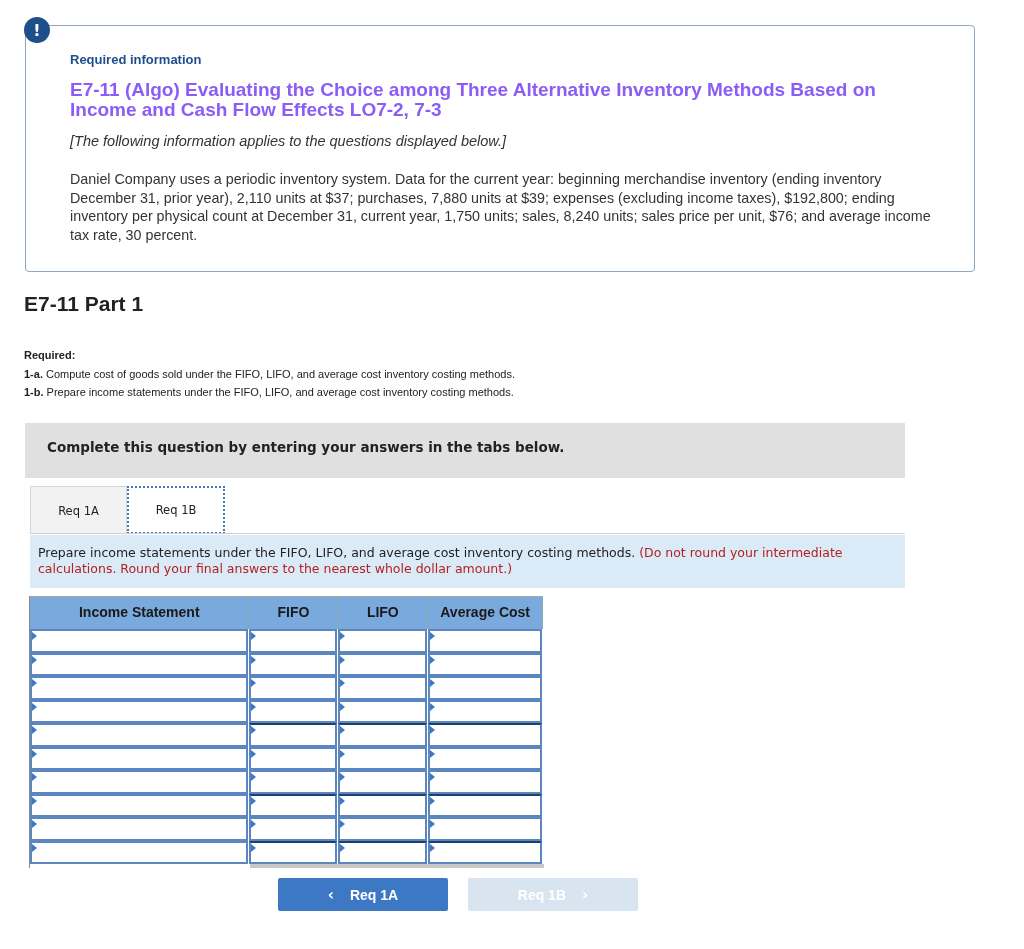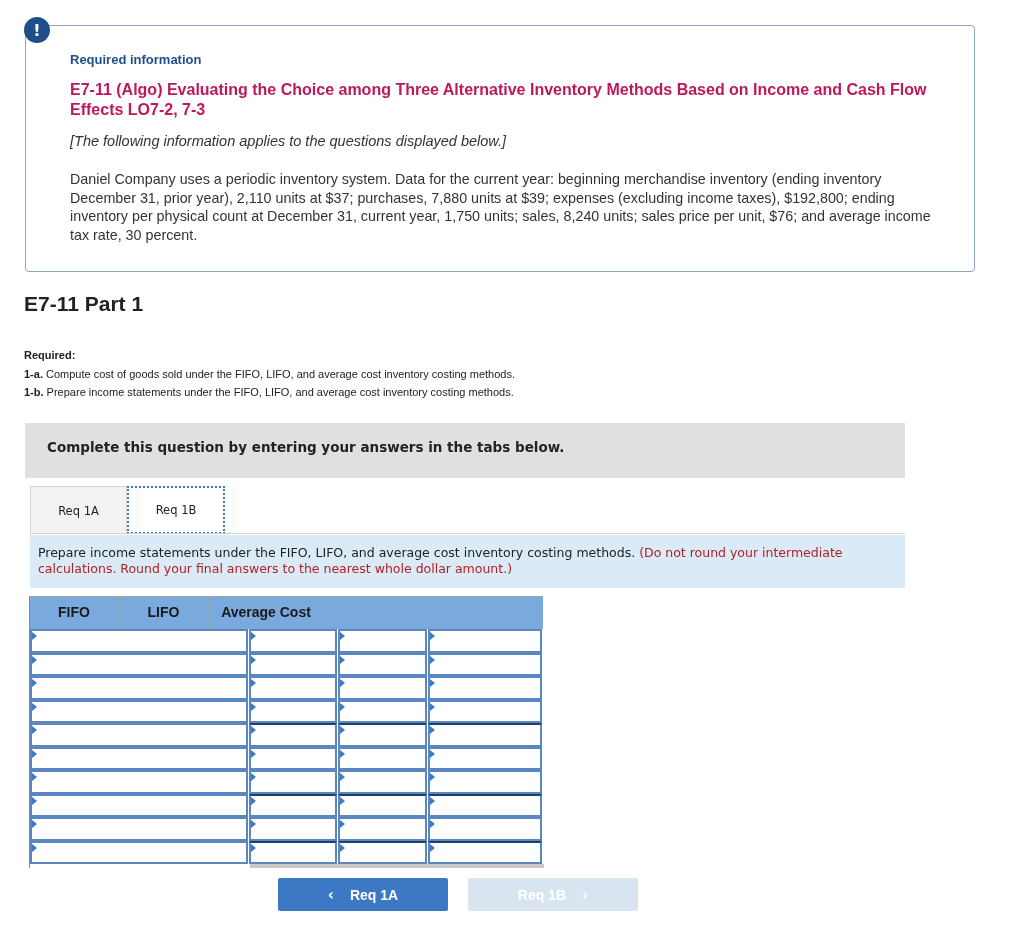--- a/index.html
+++ b/index.html
@@ -2,21 +2,21 @@
 <html><head>
 <meta charset="utf-8">
 <style>
   * { box-sizing: border-box; }
   html, body { margin: 0; padding: 0; background: #ffffff; }
   body { width: 1024px; height: 949px; position: relative; font-family: "Liberation Sans", sans-serif; color: #222; overflow: hidden; }
 
   .alert-badge { position: absolute; left: 24px; top: 17px; width: 26px; height: 26px; border-radius: 50%; background: #1f4f8b; color: #fff; font-weight: bold; font-size: 16px; display: flex; align-items: center; justify-content: center; z-index: 2; font-family: "DejaVu Sans", sans-serif; }
   .info-box { position: absolute; left: 25px; top: 25px; width: 950px; height: 247px; border: 1px solid #8fa6c2; border-radius: 4px; background: #fff; }
   .info-label { position: absolute; left: 44px; top: 26px; font-size: 13px; font-weight: bold; color: #1f4f8b; text-align: right; }
-  .info-title { position: absolute; left: 44px; top: 54px; width: 870px; font-size: 16px; font-weight: bold; color: #be185d; line-height: 20px; }
+  .info-title { position: absolute; left: 44px; top: 54px; width: 870px; font-size: 19px; font-weight: bold; color: #8b5cf6; line-height: 20px; }
   .info-note { position: absolute; left: 44px; top: 107px; font-size: 14.5px; font-style: italic; color: #333; }
   .info-body { position: absolute; left: 44px; top: 144px; width: 870px; font-size: 14.3px; line-height: 18.5px; color: #333; }
 
   .part-title { position: absolute; left: 24px; top: 292px; font-size: 21px; font-weight: bold; color: #222; }
   .required { position: absolute; left: 24px; top: 346px; font-size: 11px; line-height: 18.5px; color: #222; }
   .required .head { font-weight: bold; }
   .required b { font-weight: bold; }
 
   .instr-bar { position: absolute; left: 25px; top: 423px; width: 880px; height: 55px; background: #e0e0e0; }
   .instr-bar span { position: absolute; left: 22px; top: 16px; font-family: "DejaVu Sans", sans-serif; font-weight: bold; font-size: 13.5px; color: #222; }
@@ -73,20 +73,21 @@
   <div class="tab tab-1b">Req 1B</div>
 </div>
 <div class="tab-line"></div>
 
 <div class="prompt-box">
   <span>Prepare income statements under the FIFO, LIFO, and average cost inventory costing methods. </span><span class="red">(Do not round your intermediate calculations. Round your final answers to the nearest whole dollar amount.)</span>
 </div>
 
 <div class="grid">
   <div class="grid-head">
+    <div class="c0">Income Statement</div>
     <div class="c1">FIFO</div>
     <div class="c2">LIFO</div>
     <div class="c3">Average Cost</div>
   </div>
   <div id="grid-body">
       <div class="grid-row">
         <div class="cell c0"><input type="text" value="" style=""></div>
         <div class="cell c1"><input type="text" value="" style=""></div>
         <div class="cell c2"><input type="text" value="" style=""></div>
         <div class="cell c3"><input type="text" value="" style=""></div>

